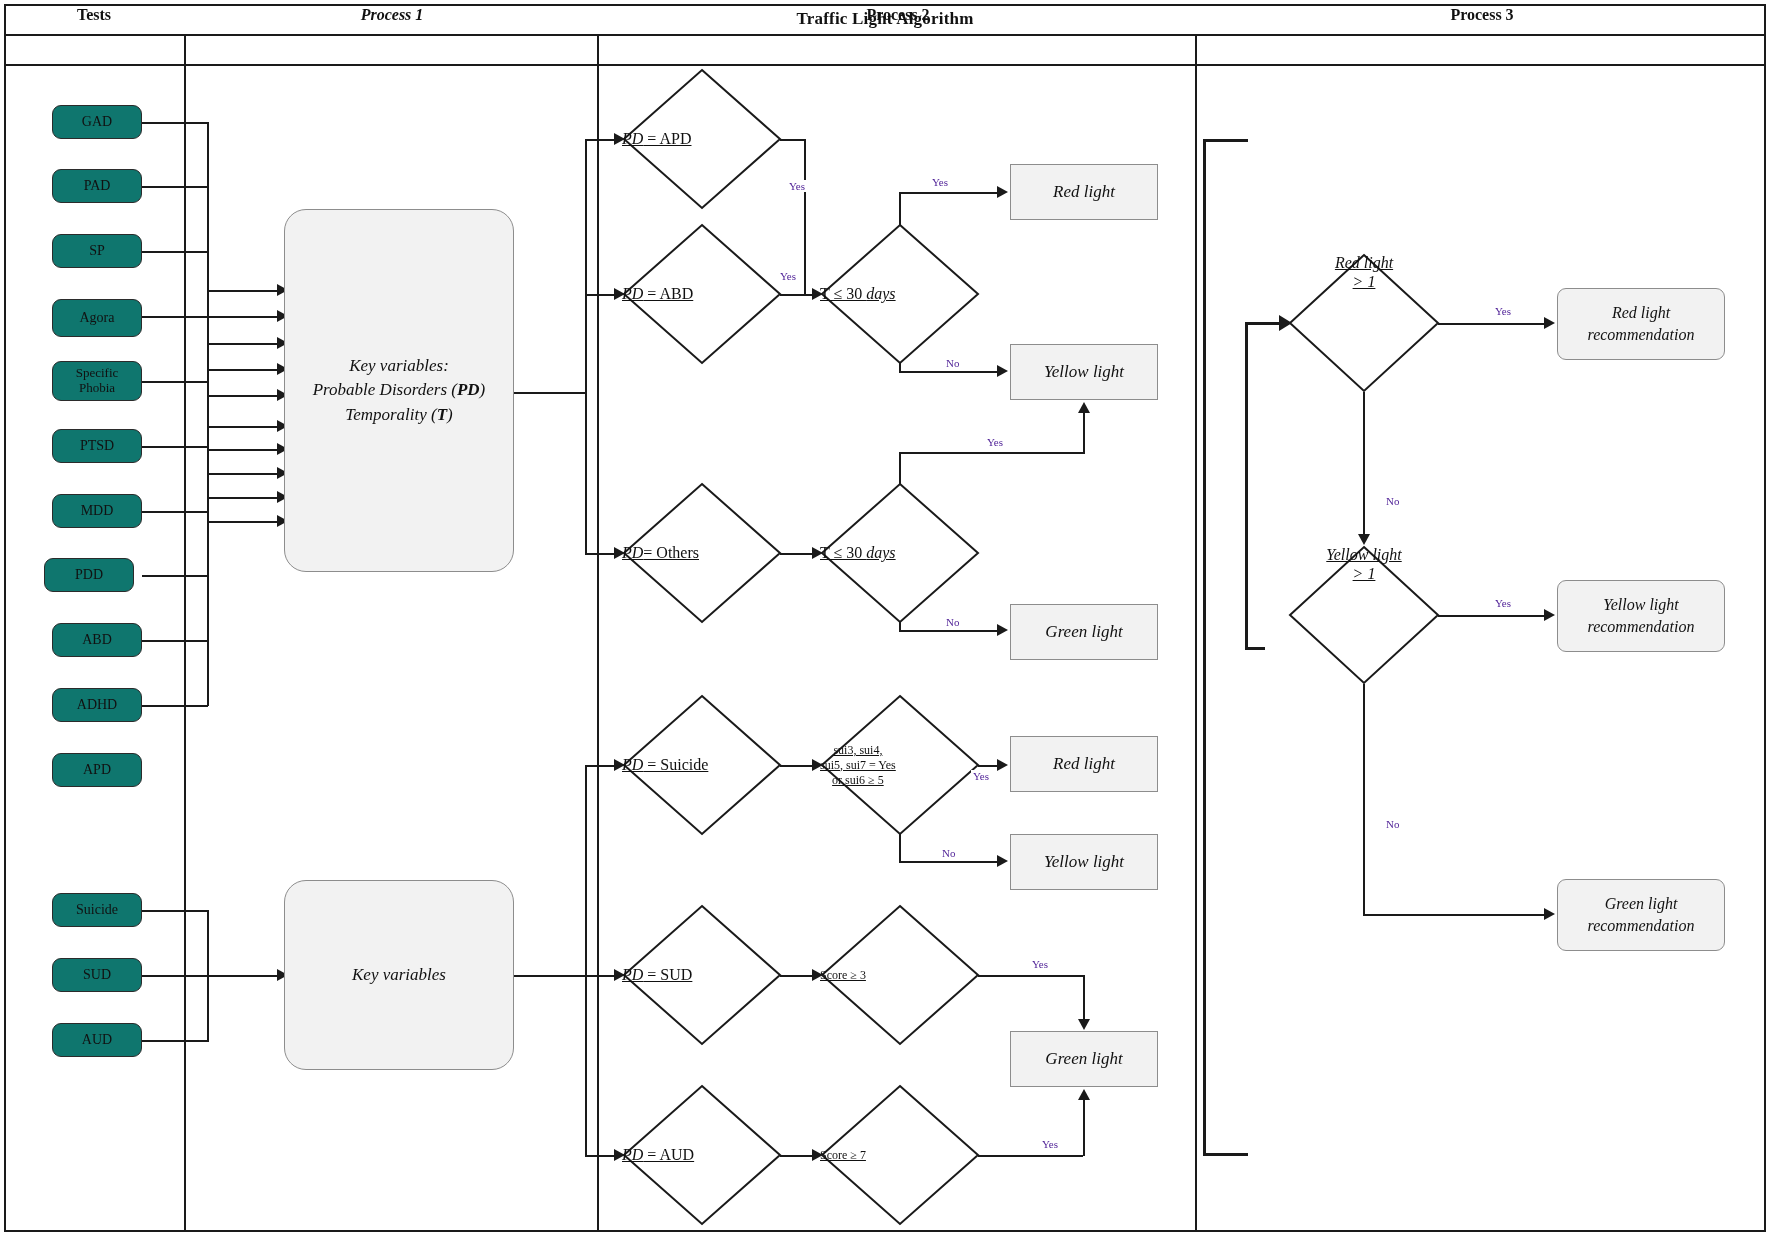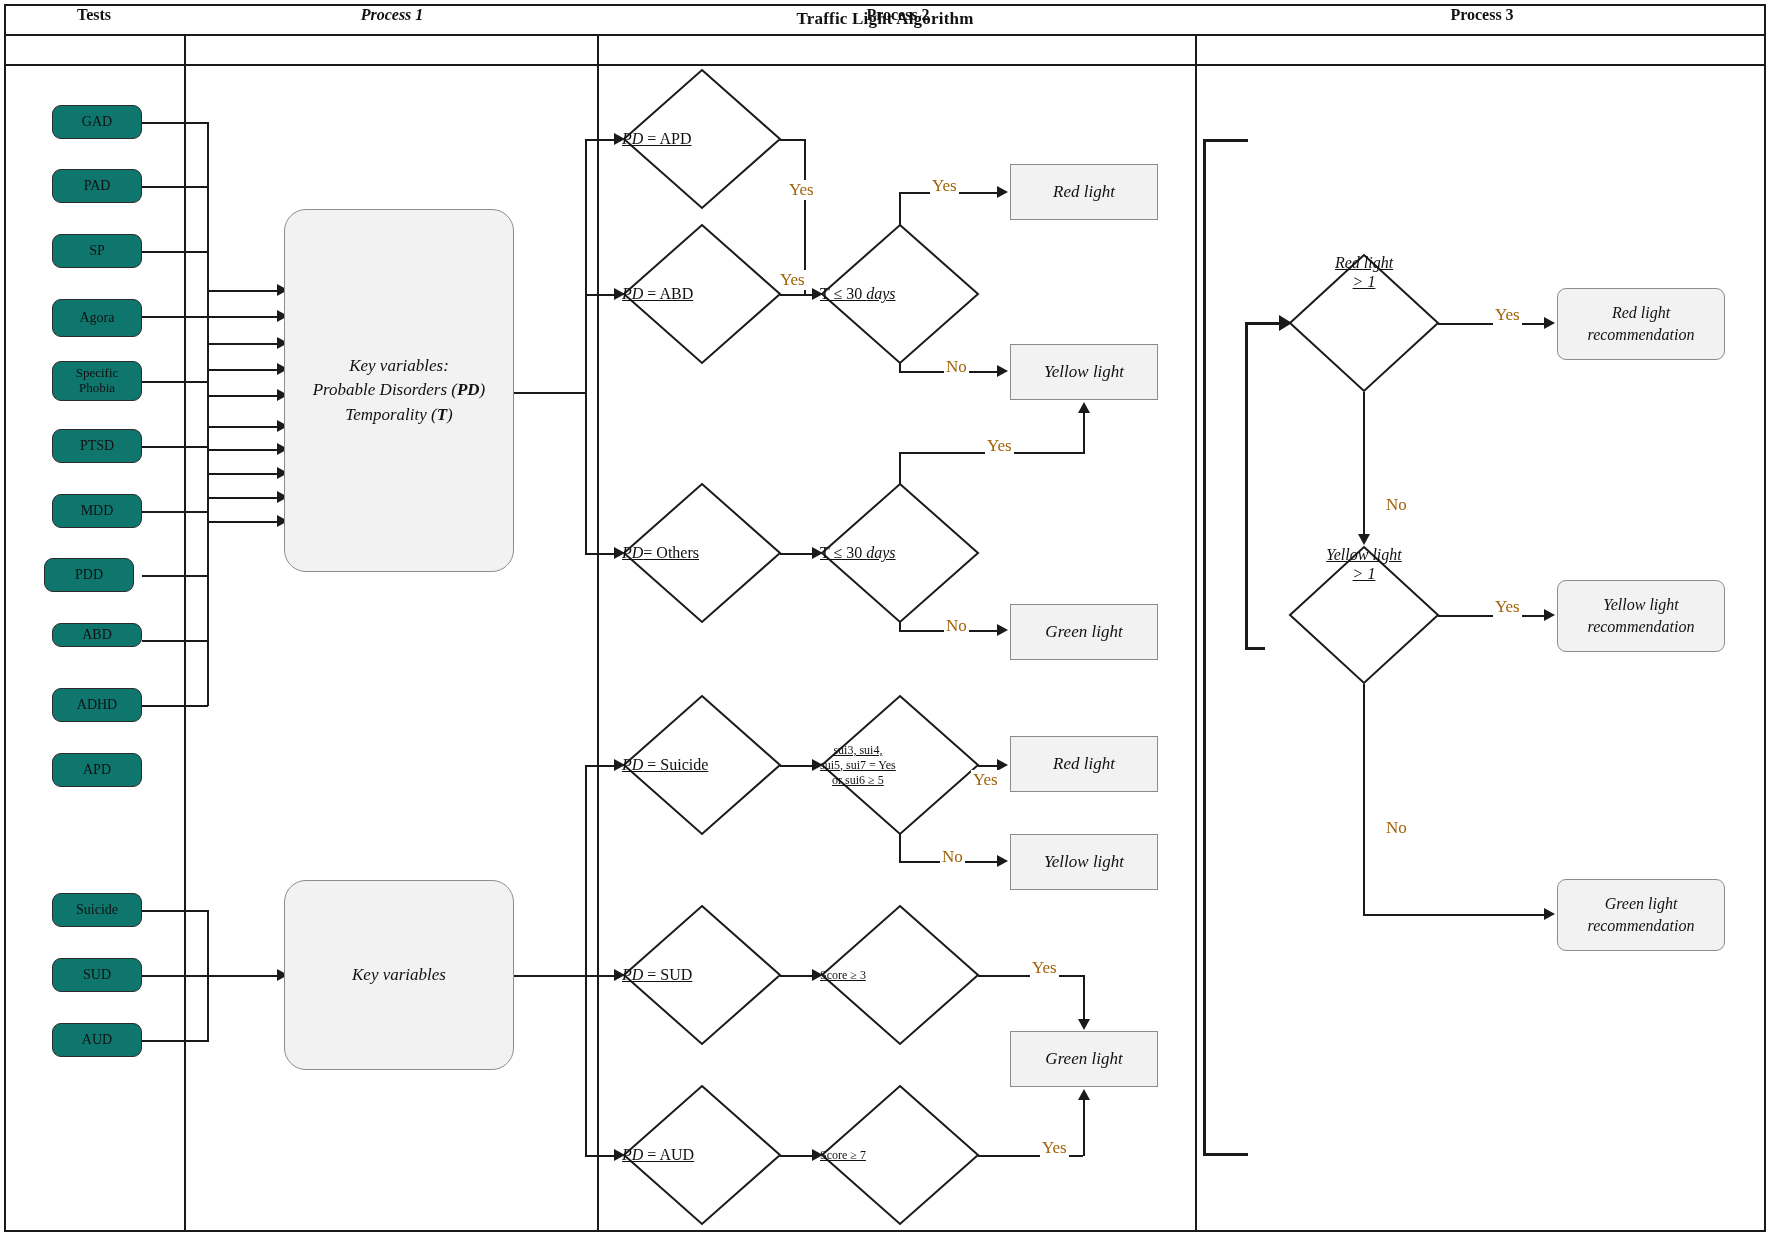--- a/index.html
+++ b/index.html
@@ -150,22 +150,22 @@
     border-right: 6px solid transparent;
     border-top: 11px solid #1a1a1a;
   }
   .arrow.up {
     border-left: 6px solid transparent;
     border-right: 6px solid transparent;
     border-bottom: 11px solid #1a1a1a;
   }
   .edge-label {
     position: absolute;
-    font-size: 17px;
-    color: #a16207;
+    font-size: 11px;
+    color: #4c1d95;
     background: #ffffff;
     padding: 0 2px;
     white-space: nowrap;
   }
 </style>
 </head>
 <body>
 
 <div id="page">
 
@@ -212,21 +212,21 @@
   </div>
   <div class="node test-box" style="left:52px; top:429px; width:90px; height:34px;">
     <span>PTSD</span>
   </div>
   <div class="node test-box" style="left:52px; top:494px; width:90px; height:34px;">
     <span>MDD</span>
   </div>
   <div class="node test-box" style="left:44px; top:558px; width:90px; height:34px;">
     <span>PDD</span>
   </div>
-  <div class="node test-box" style="left:52px; top:623px; width:90px; height:24px;">
+  <div class="node test-box" style="left:52px; top:623px; width:90px; height:34px;">
     <span>ABD</span>
   </div>
   <div class="node test-box" style="left:52px; top:688px; width:90px; height:34px;">
     <span>ADHD</span>
   </div>
   <div class="node test-box" style="left:52px; top:753px; width:90px; height:34px;">
     <span>APD</span>
   </div>
 
   <div class="node test-box" style="left:52px; top:893px; width:90px; height:34px;">

